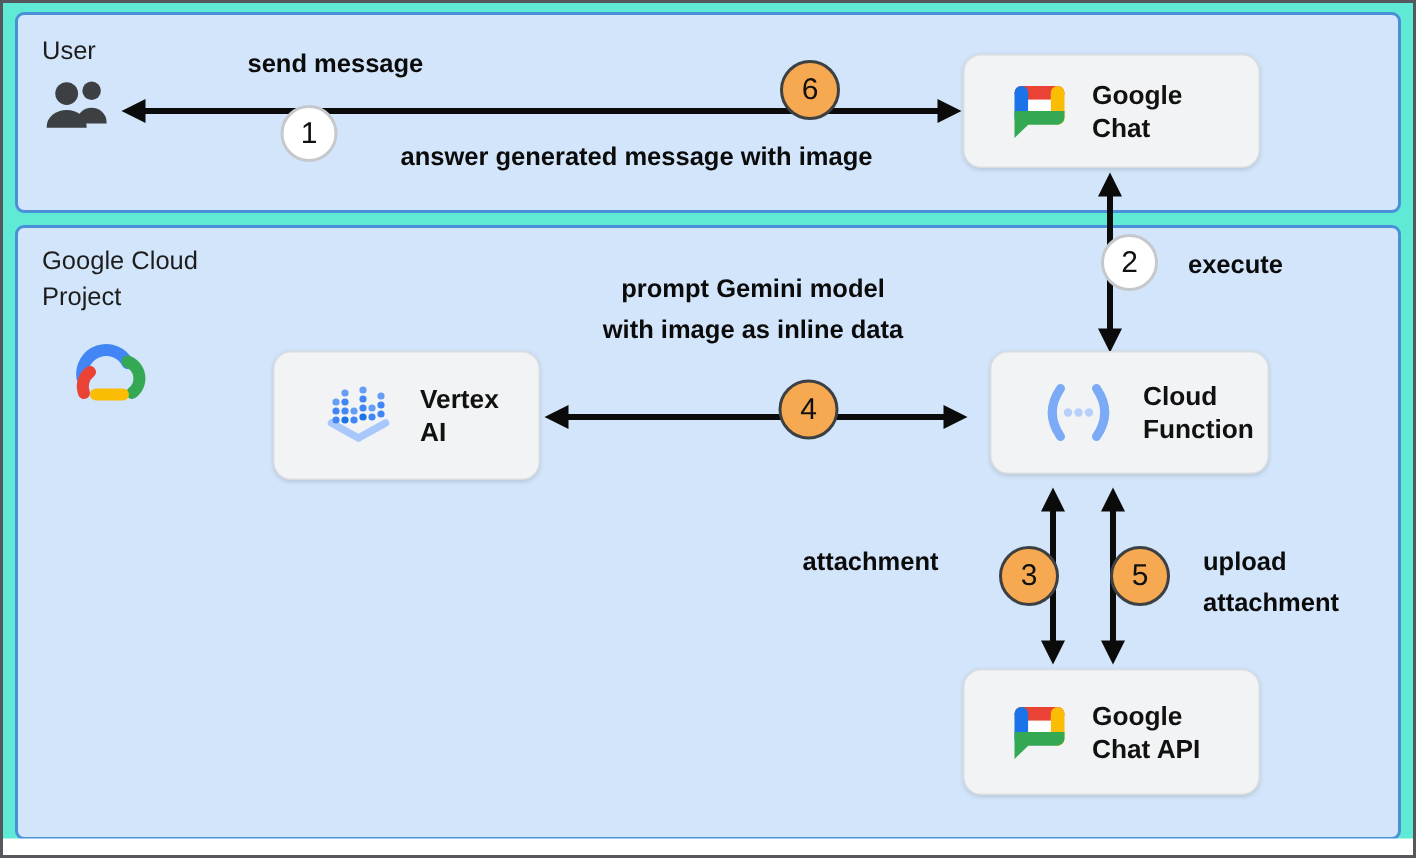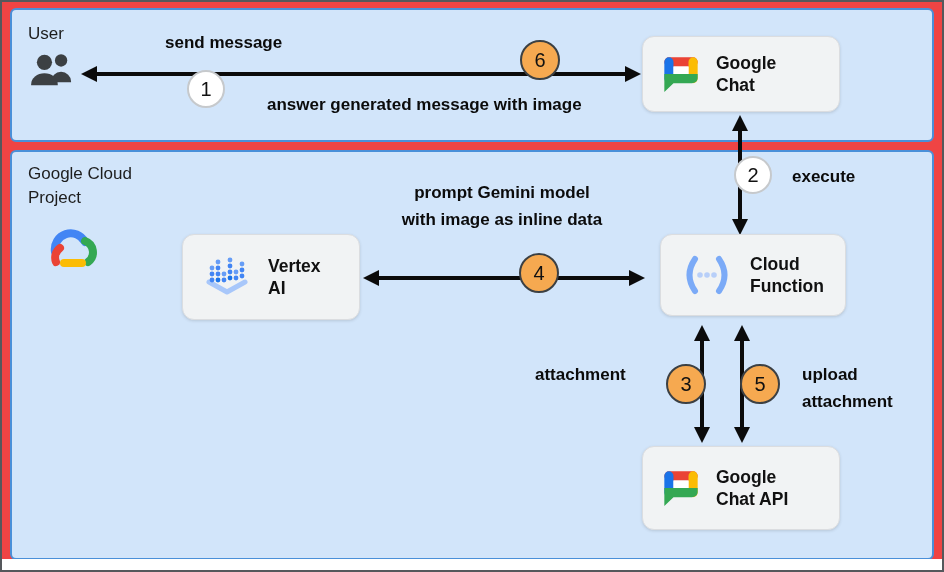--- a/index.html
+++ b/index.html
@@ -1,31 +1,31 @@
 <!DOCTYPE html>
 <html><head>
 <meta charset="utf-8">
 <style>
   * { margin:0; padding:0; box-sizing:border-box; }
   body { background:#ffffff; font-family:"Liberation Sans", sans-serif; }
   #canvas {
     position:relative; width:944px; height:572px;
-    background:#ef4444; border:2px solid #55585C; overflow:hidden; color:#111;
+    background:#5eead4; border:2px solid #55585C; overflow:hidden; color:#111;
   }
   .zone {
     position:absolute; background:#D2E5FA; border:2px solid #4A90D9; border-radius:6px;
   }
   .bottom-strip { position:absolute; left:0; bottom:0; width:100%; height:11px; background:#ffffff; }
   .zone-label { position:absolute; font-size:17px; font-weight:400; color:#1D1D1D; line-height:24px; }
   .elabel { position:absolute; font-size:17px; font-weight:600; color:#0B0B0B; line-height:27px; white-space:nowrap; }
   .elabel .emph { font-weight:800; }
   .elabel.center { text-align:center; white-space:normal; }
   .node {
     position:absolute; background:#F1F3F4; border:1px solid #DBDDE0; border-radius:12px;
-    display:flex; align-items:center; padding-left:18px; gap:15px;
+    display:flex; align-items:center; padding-left:30px; gap:15px;
     box-shadow:0 1px 3px rgba(60,64,67,0.18);
   }
   .nlabel { font-size:17.5px; font-weight:700; color:#111; line-height:22px; }
   .badge {
     position:absolute; border-radius:50%；
   }
   .badge {
     position:absolute; border-radius:50%; display:flex; align-items:center; justify-content:center;
     font-size:20px; color:#111;
   }

